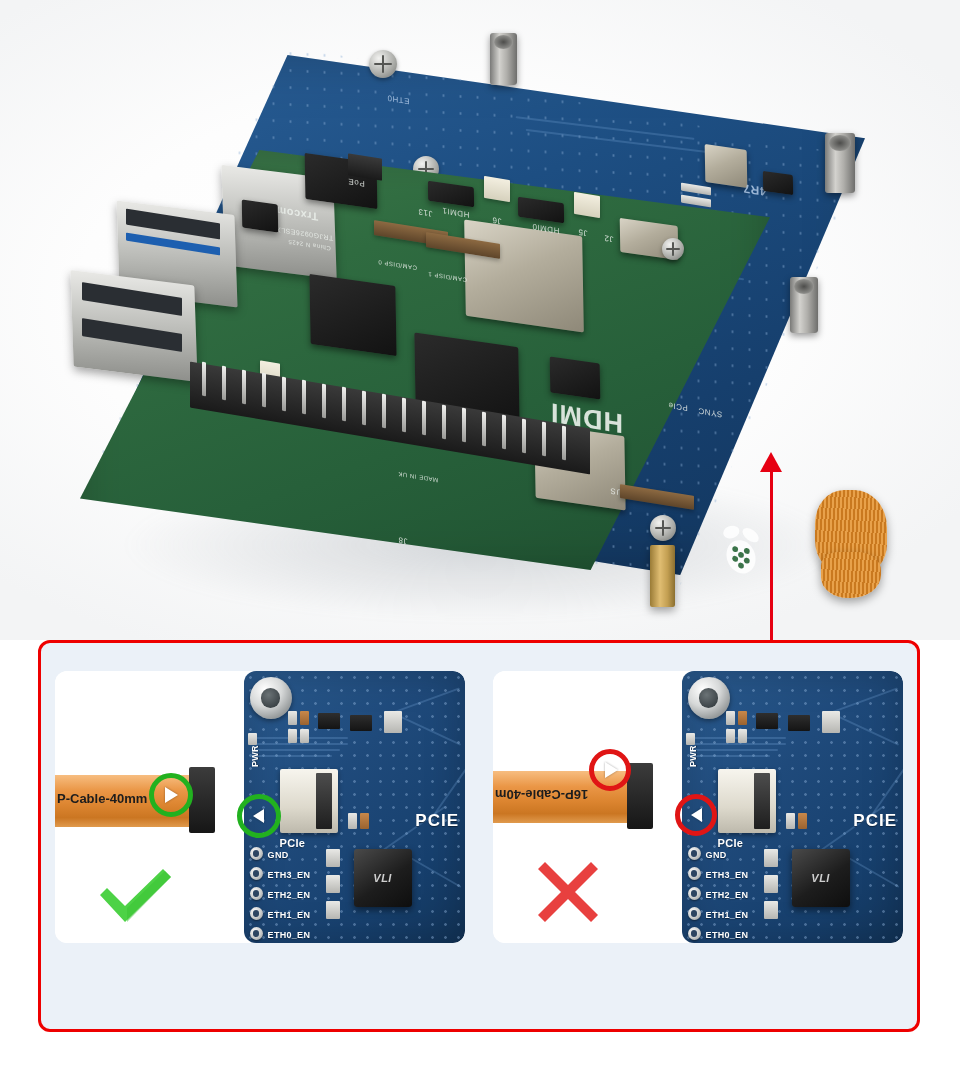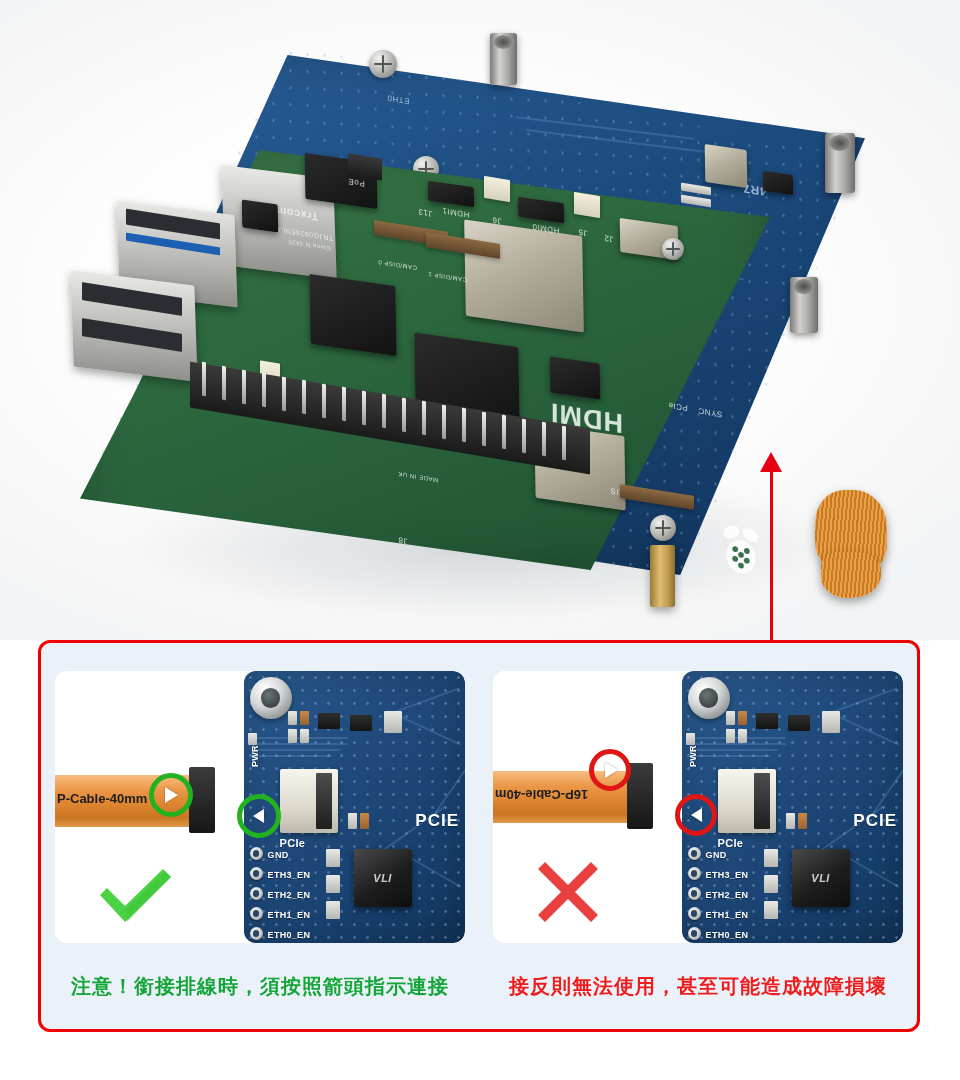--- a/index.html
+++ b/index.html
@@ -441,17 +441,13 @@
         <div class="circle-mark red" style="left:182px;top:123px;width:42px;height:42px;"></div>
         <div class="tri-left" style="left:198px;top:137px;"></div>
 
         <svg id="cross-mark" viewBox="0 0 66 66">
           <path d="M10 3 L33 26 L56 3 L63 10 L40 33 L63 56 L56 63 L33 40 L10 63 L3 56 L26 33 L3 10 Z" fill="#e8403f"></path>
         </svg>
       </div>
     </div>
   </div>
 
-  <div id="captions-row">
-    <div class="caption" id="caption-correct">注意！銜接排線時，須按照箭頭指示連接</div>
-    <div class="caption" id="caption-wrong">接反則無法使用，甚至可能造成故障損壞</div>
-  </div>
 </div>
 
 </body></html>

